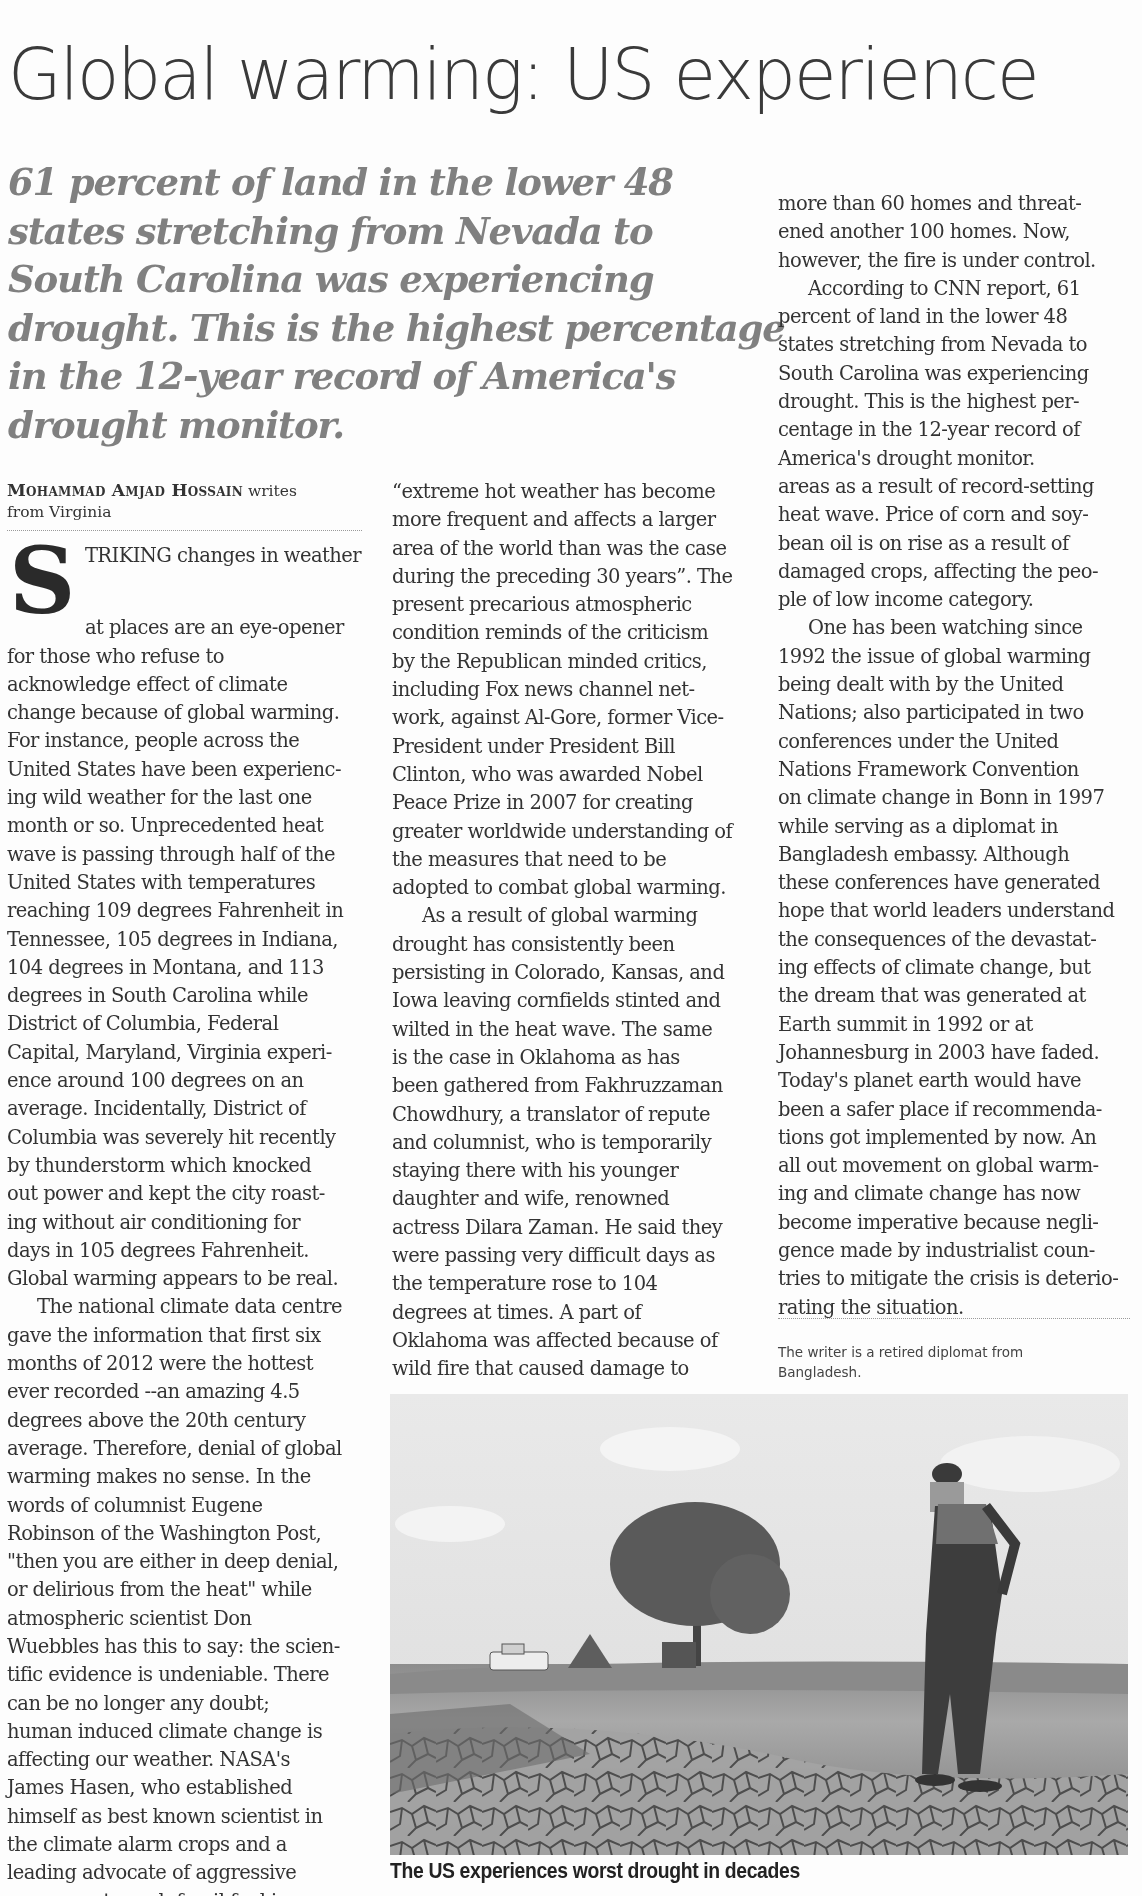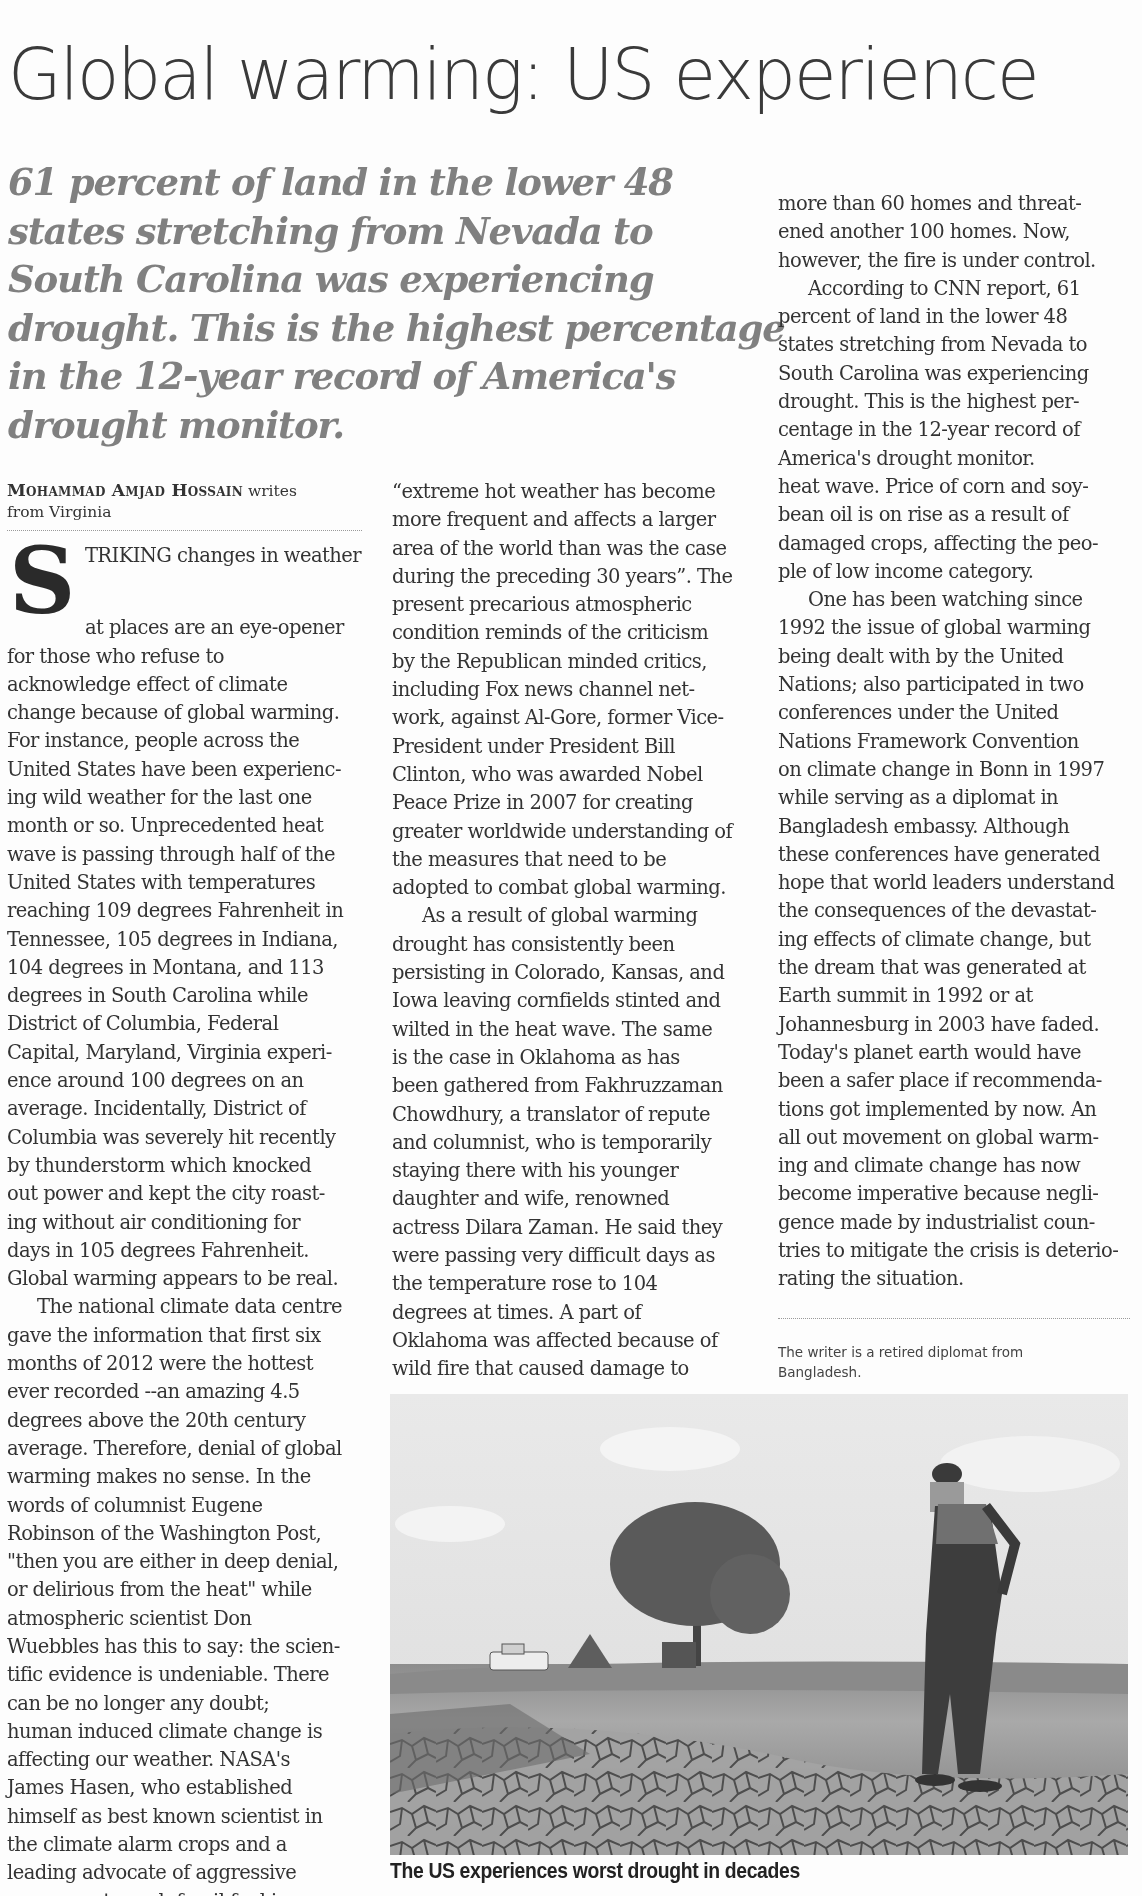--- a/index.html
+++ b/index.html
@@ -166,20 +166,21 @@
     <span class="ln">more than 60 homes and threat-</span>
     <span class="ln">ened another 100 homes. Now,</span>
     <span class="ln">however, the fire is under control.</span>
     <span class="ln indent">According to CNN report, 61</span>
     <span class="ln">percent of land in the lower 48</span>
     <span class="ln">states stretching from Nevada to</span>
     <span class="ln">South Carolina was experiencing</span>
     <span class="ln">drought. This is the highest per-</span>
     <span class="ln">centage in the 12-year record of</span>
     <span class="ln">America's drought monitor.</span>
+    <span class="ln">areas as a result of record-setting</span>
     <span class="ln">heat wave. Price of corn and soy-</span>
     <span class="ln">bean oil is on rise as a result of</span>
     <span class="ln">damaged crops, affecting the peo-</span>
     <span class="ln">ple of low income category.</span>
     <span class="ln indent">One has been watching since</span>
     <span class="ln">1992 the issue of global warming</span>
     <span class="ln">being dealt with by the United</span>
     <span class="ln">Nations; also participated in two</span>
     <span class="ln">conferences under the United</span>
     <span class="ln">Nations Framework Convention</span>

